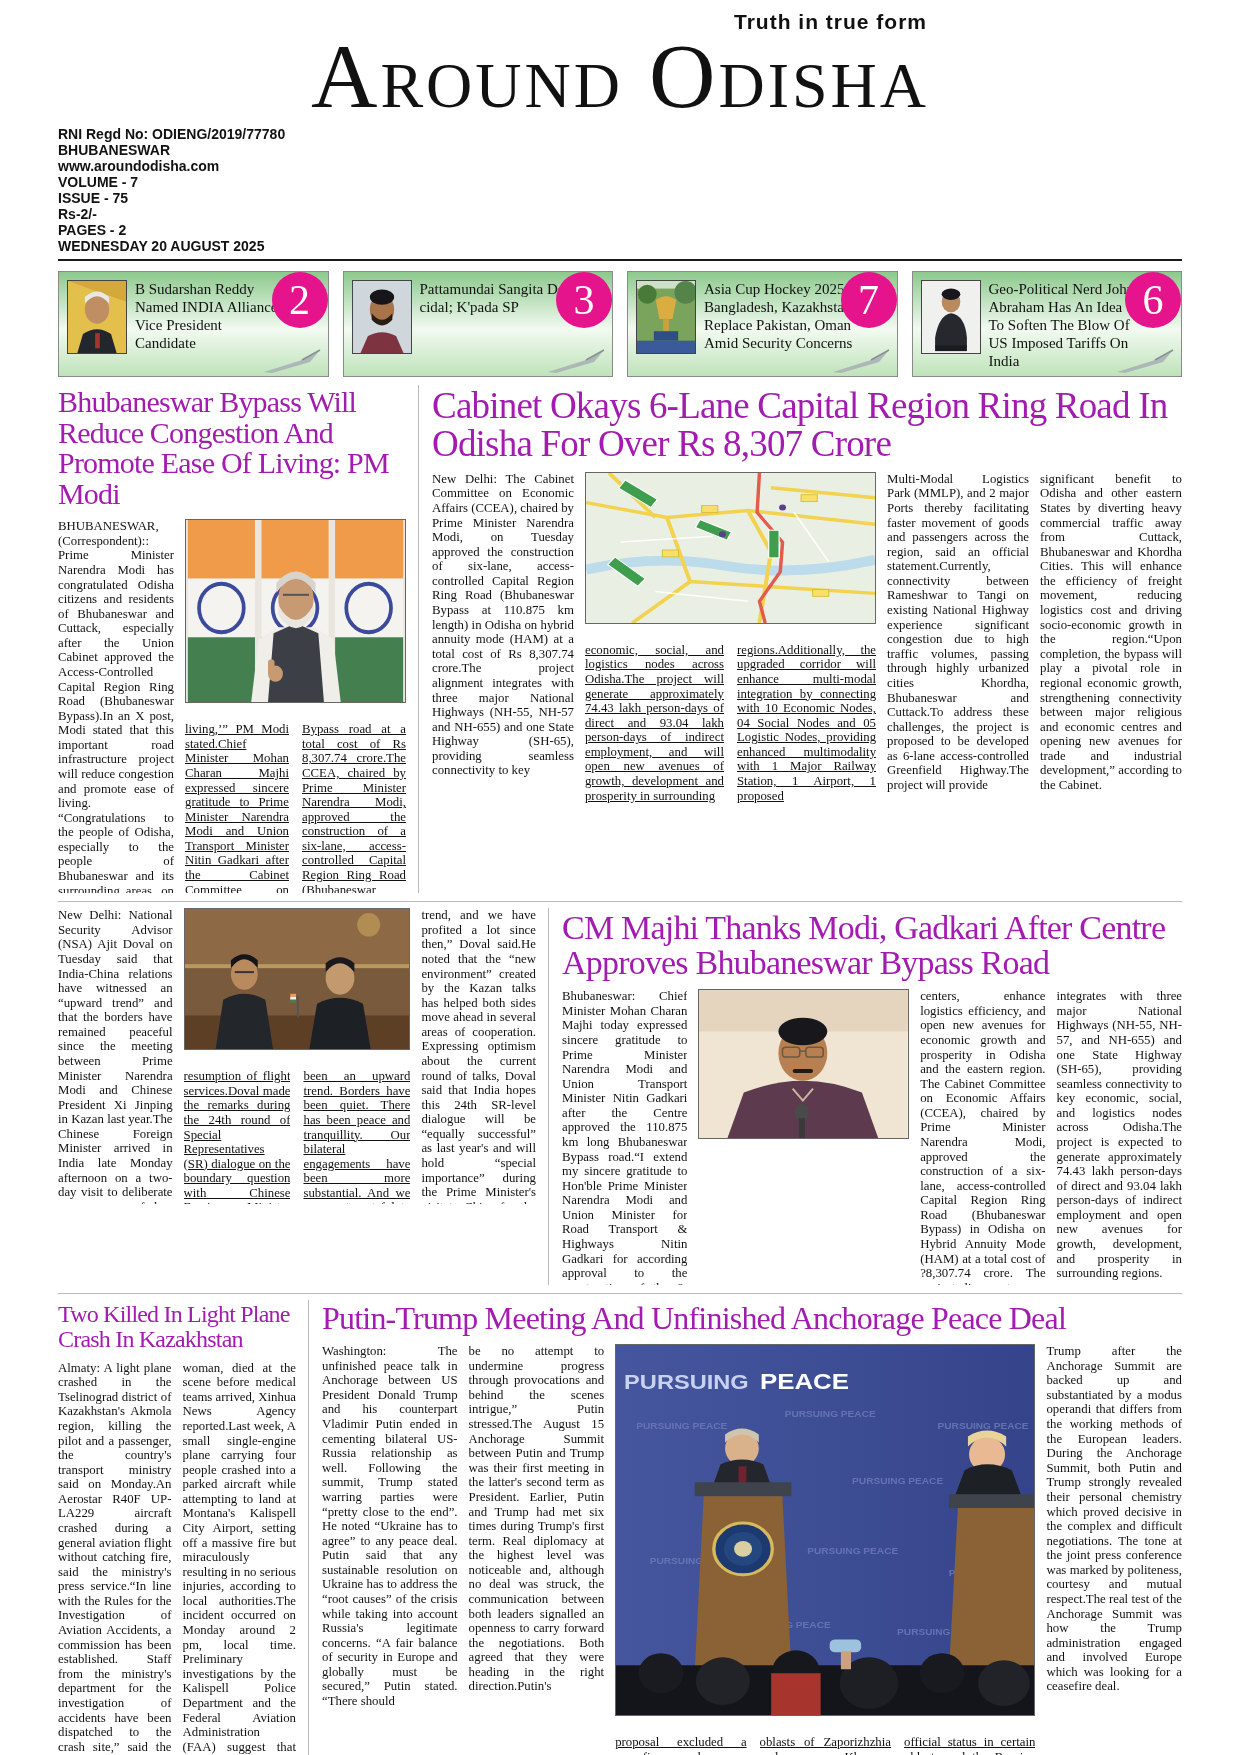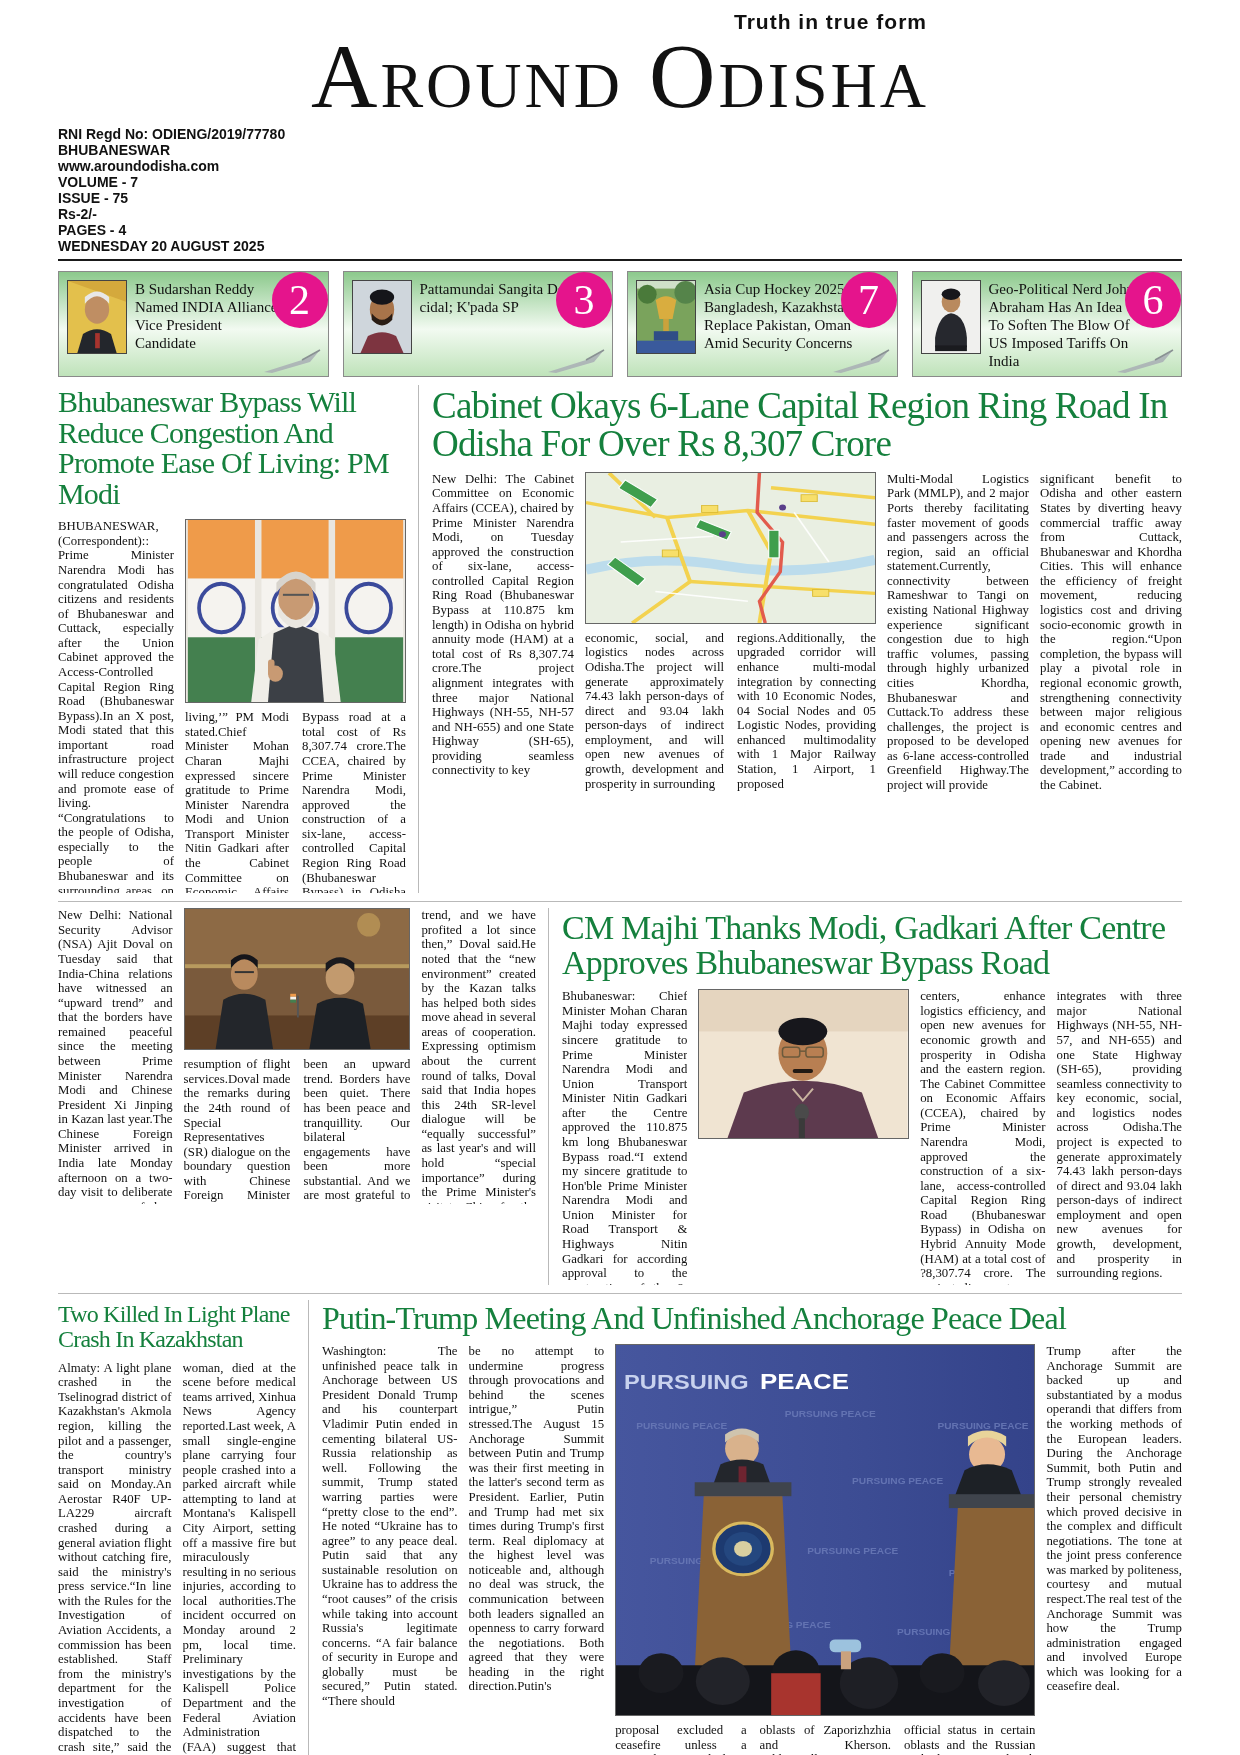--- a/index.html
+++ b/index.html
@@ -25,32 +25,32 @@
        font-size:42px;font-family:"Liberation Serif",serif;}
   .pen{position:absolute;right:4px;bottom:2px;width:62px;height:26px;opacity:.85;}
   
   .row{display:grid;}
   .row + .row{border-top:1px solid #b9b9b9;margin-top:8px;padding-top:6px;}
   .row1{grid-template-columns:360px 1fr;}
   .row2{grid-template-columns:490px 1fr;}
   .row3{grid-template-columns:250px 1fr;}
   .art{min-width:0;padding-right:12px;}
   .row > .art + .art{border-left:1px solid #b9b9b9;padding-left:13px;padding-right:0;}
-  .hl{font-weight:400;margin:2px 0 9px;line-height:1.03;letter-spacing:-0.8px;color:#15803d;}
+  .hl{font-weight:400;margin:2px 0 9px;line-height:1.03;letter-spacing:-0.8px;color:#a21caf;}
   .hl-bypass{font-size:30px;}
   .hl-cabinet{font-size:37px;}
   .hl-india{font-size:29px;}
   .hl-majhi{font-size:34px;}
   .hl-plane{font-size:24px;}
   .hl-putin{font-size:32px;}
   .body{display:grid;gap:11px;overflow:hidden;}
   .col{font-size:12.8px;line-height:1.14;text-align:justify;overflow:hidden;min-width:0;}
   .blk{display:flex;flex-direction:column;overflow:hidden;min-width:0;}
   .img{width:100%;border:1px solid #666;box-sizing:border-box;display:block;flex:none;}
-  .subcols{display:grid;gap:13px;flex:1;margin-top:7px;overflow:hidden;}
+  .subcols{display:grid;gap:13px;flex:1;margin-top:19px;overflow:hidden;text-decoration:underline;}
   .sub2{grid-template-columns:1fr 1fr;}
   .sub3{grid-template-columns:1fr 1fr 1fr;}
   .subone{flex:1;margin-top:7px;overflow:hidden;}
   .b-bypass{grid-template-columns:116px 1fr;height:374px;}
   .b-bypass .img{height:184px;}
   .b-cabinet{grid-template-columns:1fr 2.05fr 1fr 1fr;height:374px;}
   .b-cabinet .img{height:152px;}
   .b-india{grid-template-columns:1fr 1.98fr 1fr;height:296px;}
   .b-india .img{height:142px;}
   .b-majhi{grid-template-columns:1fr 1.68fr 1fr 1fr;height:296px;}
@@ -67,21 +67,21 @@
 
   <div class="tagline">Truth in true form</div>
   <h1 class="title">Around Odisha</h1>
   <div class="info-bar">
     <span>RNI Regd No: ODIENG/2019/77780</span>
     <span>BHUBANESWAR</span>
     <span>www.aroundodisha.com</span>
     <span>VOLUME - 7</span>
     <span>ISSUE - 75</span>
     <span>Rs-2/-</span>
-    <span>PAGES - 4</span>
+    <span>PAGES - 2</span>
     <span>WEDNESDAY 20  AUGUST 2025</span>
   </div>
 
   <div class="teasers">
 
     <div class="teaser">
       <svg class="tphoto" viewBox="0 0 62 76" preserveAspectRatio="none">
         <rect width="62" height="76" fill="#e3c04c"></rect>
           <path d="M0,0 L62,22 L62,0 Z" fill="#d4a93c"></path>
         <ellipse cx="31" cy="30" rx="13" ry="15" fill="#bf8e63"></ellipse>

